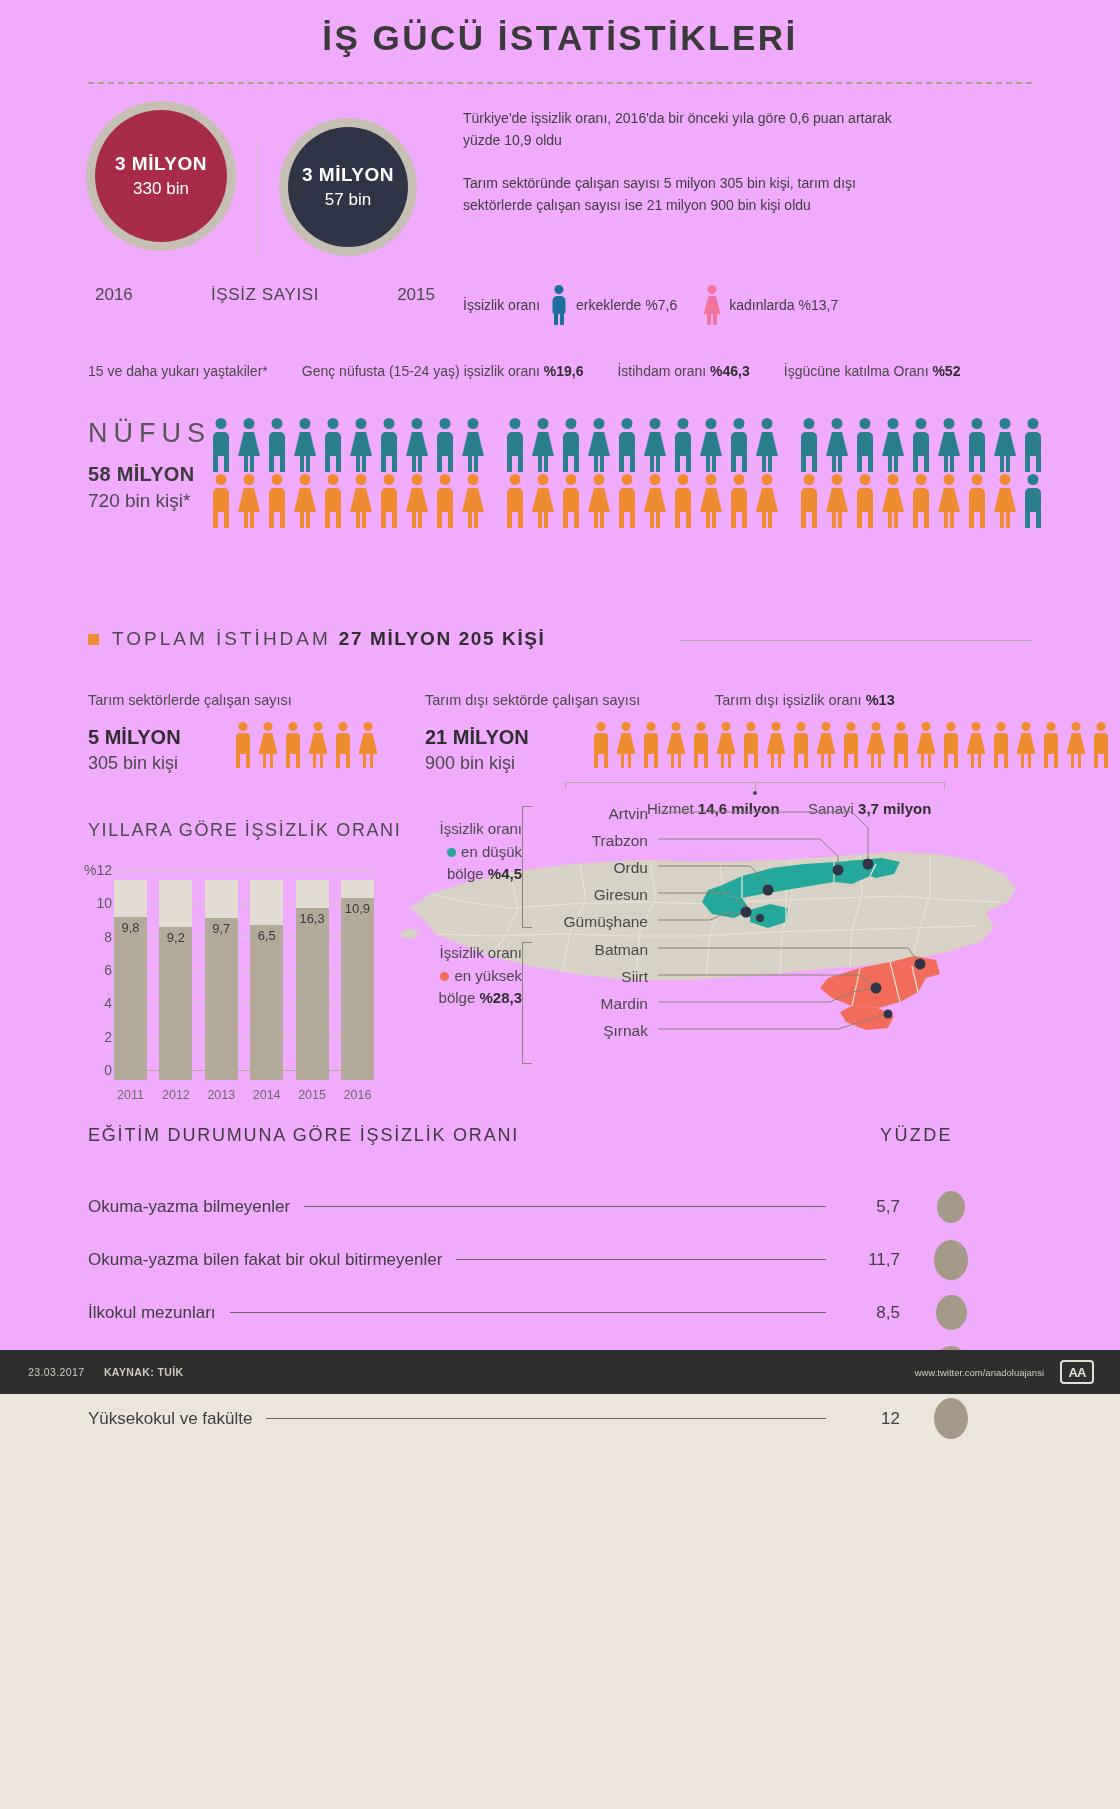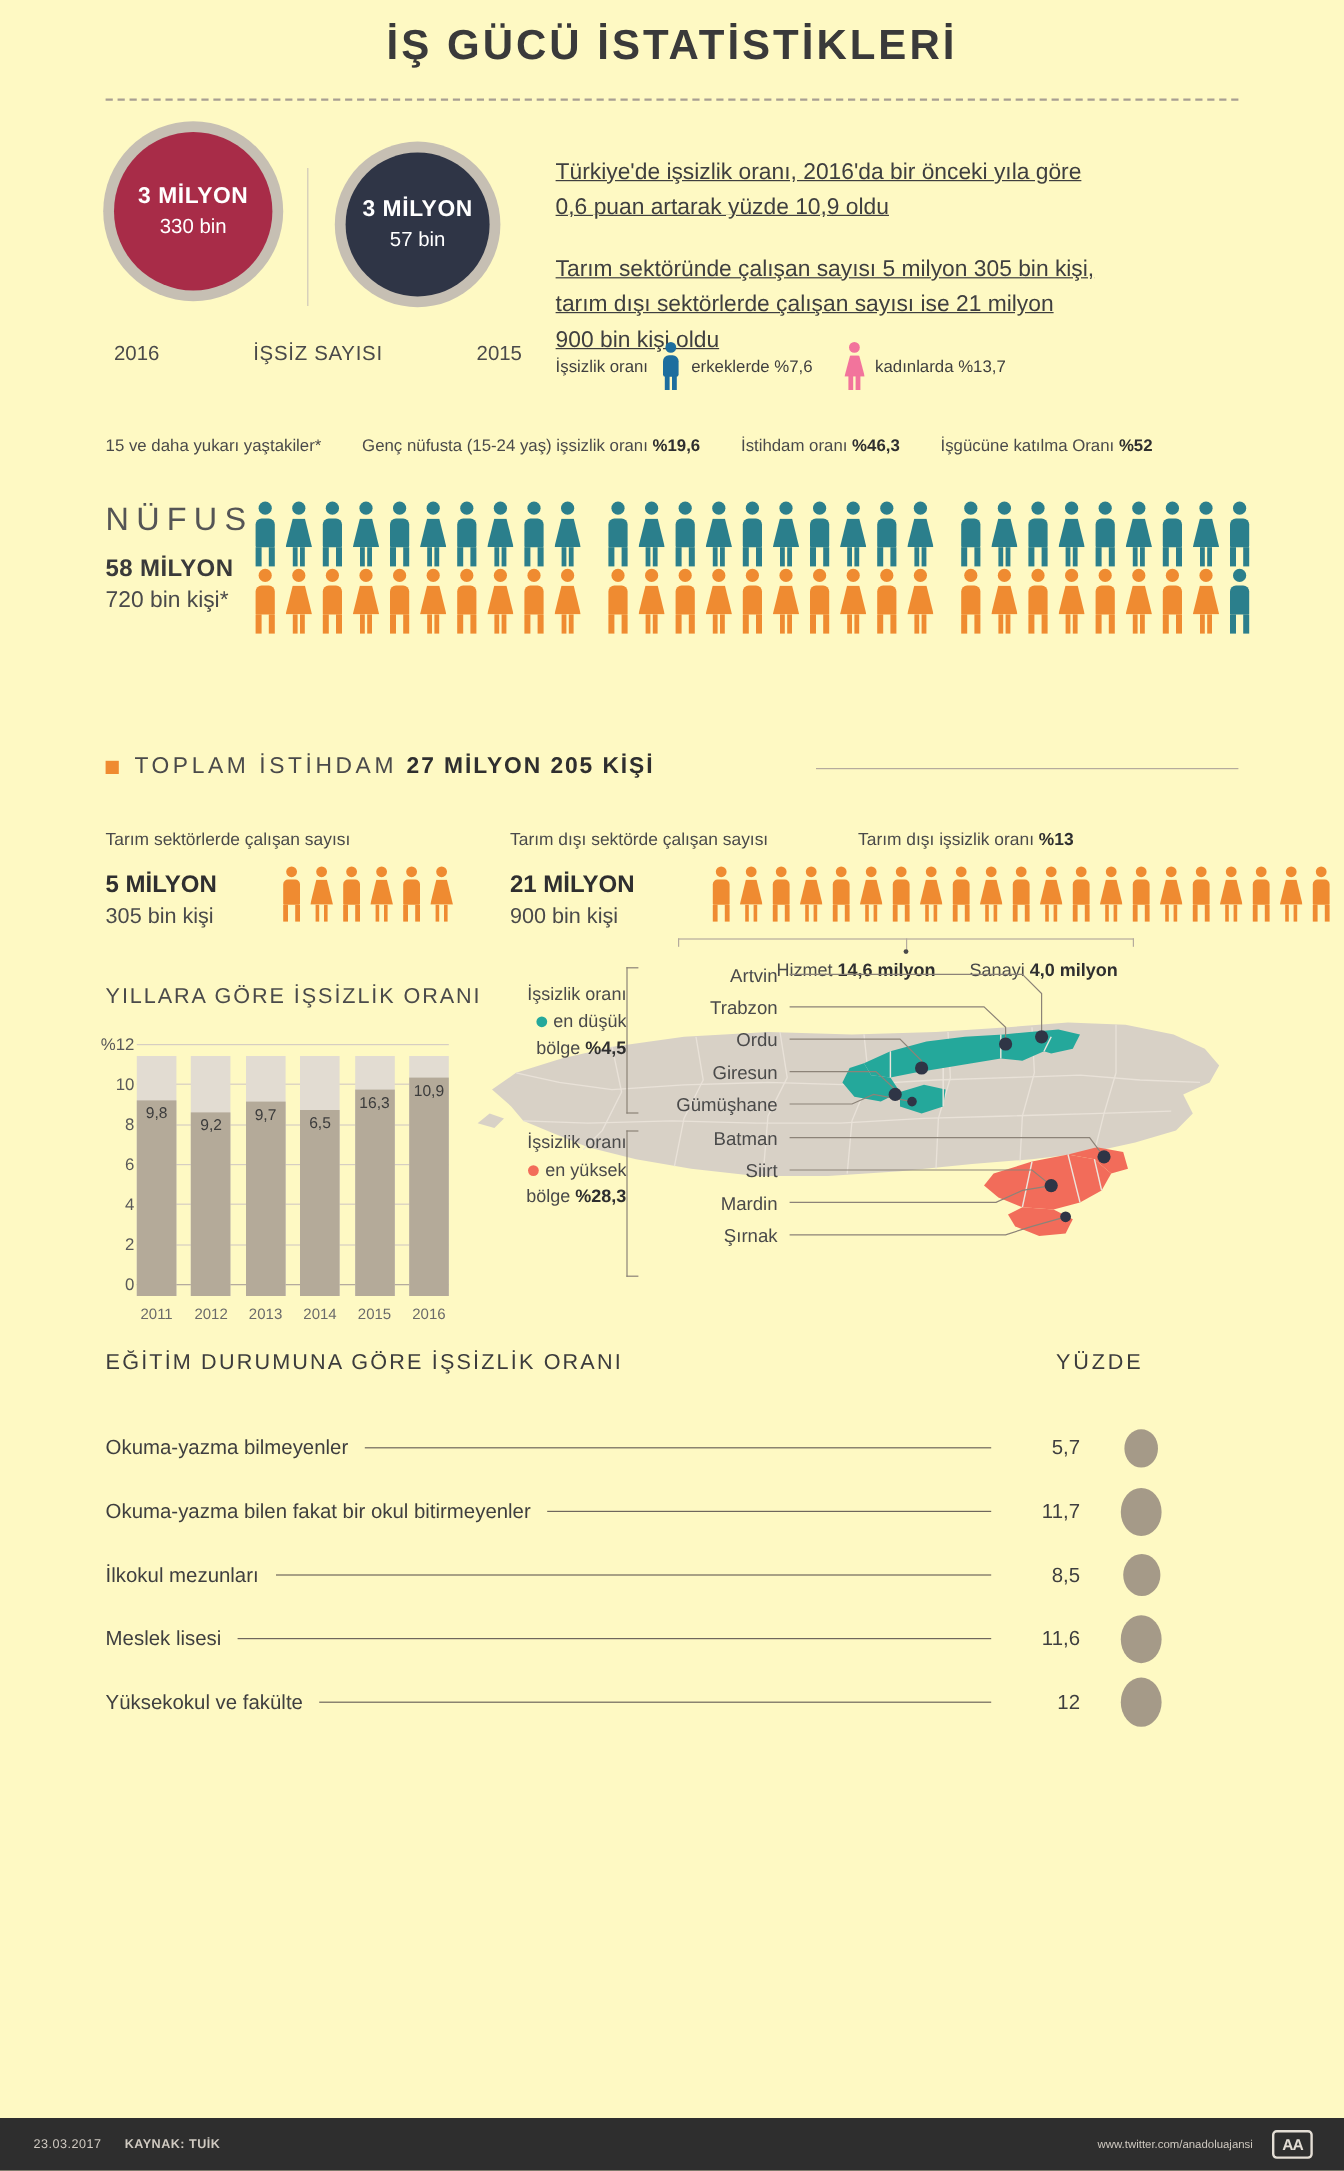--- a/index.html
+++ b/index.html
@@ -4,21 +4,21 @@
 <title>İŞ GÜCÜ İSTATİSTİKLERİ</title>
 <style>
   * { box-sizing: border-box; margin: 0; padding: 0; }
   html, body {
     width: 1120px; height: 1809px;
     background: #ece5dc;
     font-family: "Liberation Sans", sans-serif;
     color: #3b3b3b;
     overflow: hidden;
   }
-  .page { position: relative; width: 1120px; height: 1809px; background: #fef9c3; }
+  .page { position: relative; width: 1120px; height: 1394px; background: #f0abfc; }
 
   
   .title {
     position: absolute; top: 18px; left: 0; width: 1120px;
     text-align: center;
     font-size: 35px; font-weight: bold; letter-spacing: 2.5px;
     color: #3a3a3a;
   }
   .dashed-rule {
     position: absolute; top: 82px; left: 88px; width: 944px; height: 0;
@@ -48,22 +48,22 @@
   }
   .yearrow {
     position: absolute; left: 95px; top: 285px; width: 340px;
     display: flex; justify-content: space-between; align-items: center;
     font-size: 17px; color: #4a4a4a;
   }
   .yearrow .mid { letter-spacing: .6px; }
 
   
   .intro {
-    position: absolute; left: 463px; top: 129px; width: 450px;
-    font-size: 19px; line-height: 1.55; color: #3f3f3f; text-decoration: underline;
+    position: absolute; left: 463px; top: 108px; width: 450px;
+    font-size: 14px; line-height: 1.55; color: #3f3f3f;
   }
   .intro p + p { margin-top: 22px; }
 
   
   .gender-row {
     position: absolute; left: 463px; top: 285px;
     display: flex; align-items: center; font-size: 14px; color: #3f3f3f;
   }
   .gender-row .lbl { margin-right: 10px; }
   .gender-row .gtxt { margin: 0 26px 0 8px; }
@@ -826,21 +826,21 @@
     <i class="ln"></i>
       <i class="tickL"></i>
       <i class="tickM"></i>
       <i class="tickR"></i>
       <i class="dot"></i>
   </div>
   <div class="brk-lbl" id="brk-lbl-1">
     <span>Hizmet </span><b>14,6 milyon</b>
   </div>
   <div class="brk-lbl" id="brk-lbl-2">
-    <span>Sanayi </span><b>4,0 milyon</b>
+    <span>Sanayi </span><b>3,7 milyon</b>
   </div>
 
   <div class="chart-title">YILLARA GÖRE İŞSİZLİK ORANI</div>
   <div class="chart" id="chart">
     <div id="gridlines">
         <div class="gridline" style="top: 200px; left: 36px;"></div>
         <div class="axis-lbl" style="top: 200px; left: 34px; right: auto; transform: translate(-100%, -50%);">0</div>
         <div class="gridline" style="top: 166.667px; left: 36px;"></div>
         <div class="axis-lbl" style="top: 166.667px; left: 34px; right: auto; transform: translate(-100%, -50%);">2</div>
         <div class="gridline" style="top: 133.333px; left: 36px;"></div>

